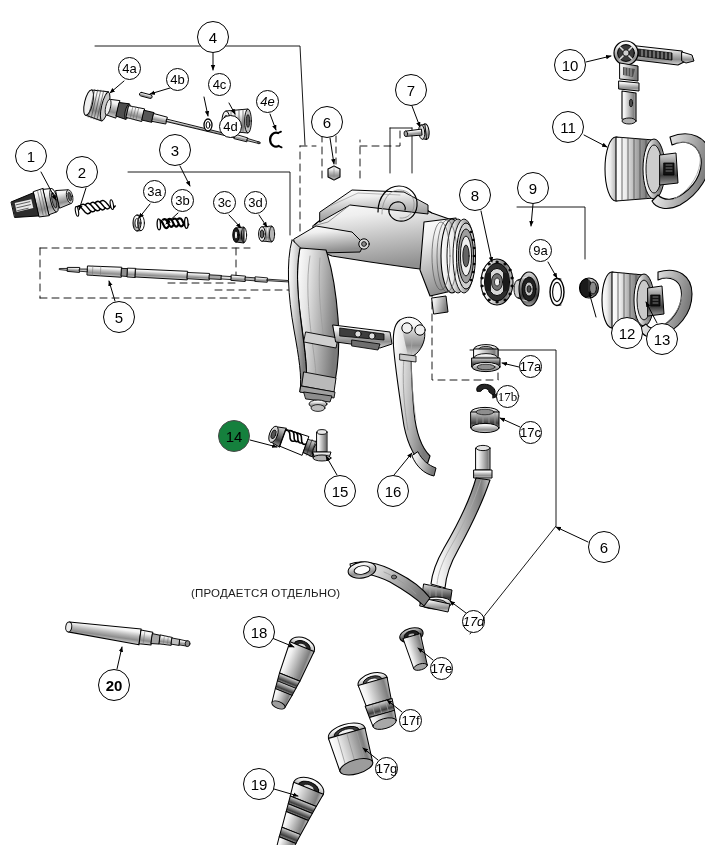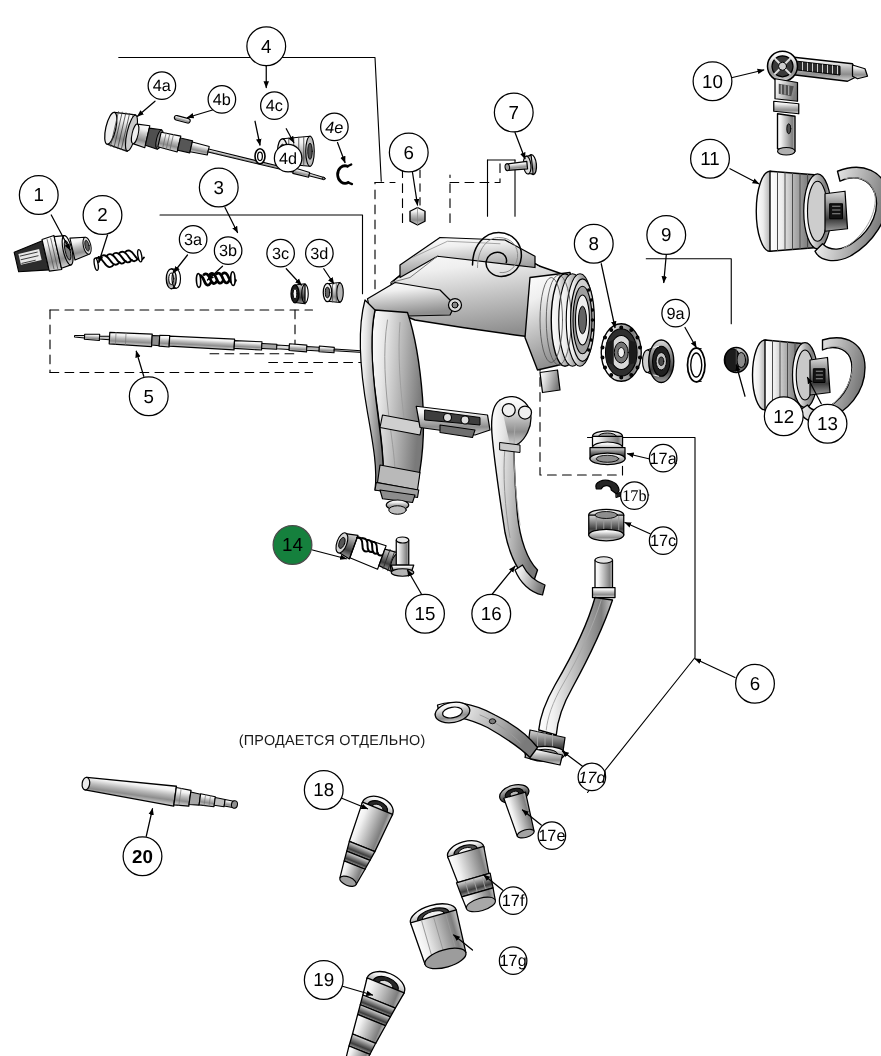--- a/index.html
+++ b/index.html
@@ -683,18 +683,18 @@
   <div class="callout major highlight" style="left:218px; top:420px;">14</div>
   <div class="callout major" style="left:324px; top:475px;">15</div>
   <div class="callout major" style="left:377px; top:475px;">16</div>
   <div class="callout major" style="left:588px; top:531px;">6</div>
   <div class="callout minor" style="left:519px; top:355px;">17a</div>
   <div class="callout minor" style="left:496px; top:385px;font-family:Liberation Serif, serif;">17b</div>
   <div class="callout minor" style="left:519px; top:421px;">17c</div>
   <div class="callout minor" style="left:462px; top:610px;font-style:italic;">17d</div>
   <div class="callout minor" style="left:430px; top:657px;">17e</div>
   <div class="callout minor" style="left:399px; top:709px;">17f</div>
-  <div class="callout minor" style="left:375px; top:757px;margin-left:24px;">17g</div>
+  <div class="callout minor" style="left:375px; top:757px;">17g</div>
   <div class="callout major" style="left:243px; top:616px;">18</div>
   <div class="callout major" style="left:243px; top:768px;">19</div>
   <div class="callout major" style="left:98px;  top:669px;font-weight:bold;">20</div>
 
 </div>
 
 </body></html>

